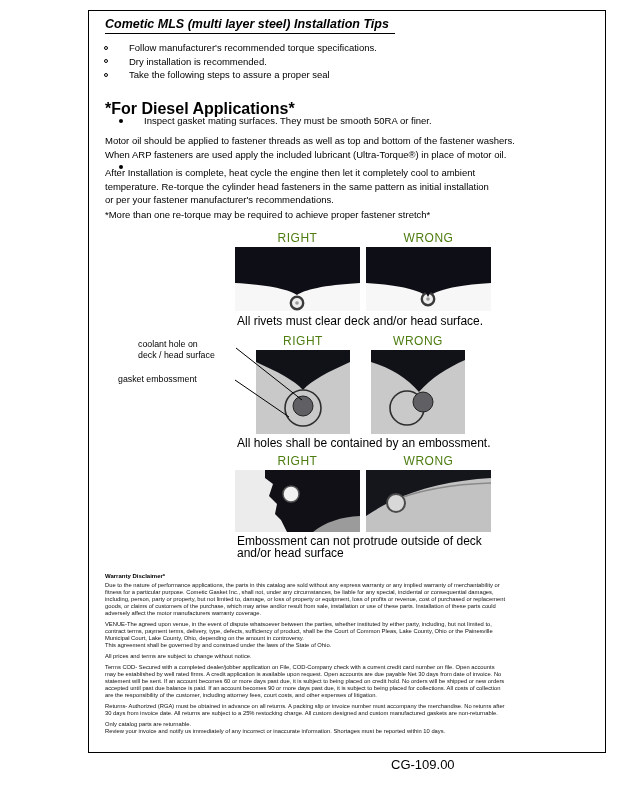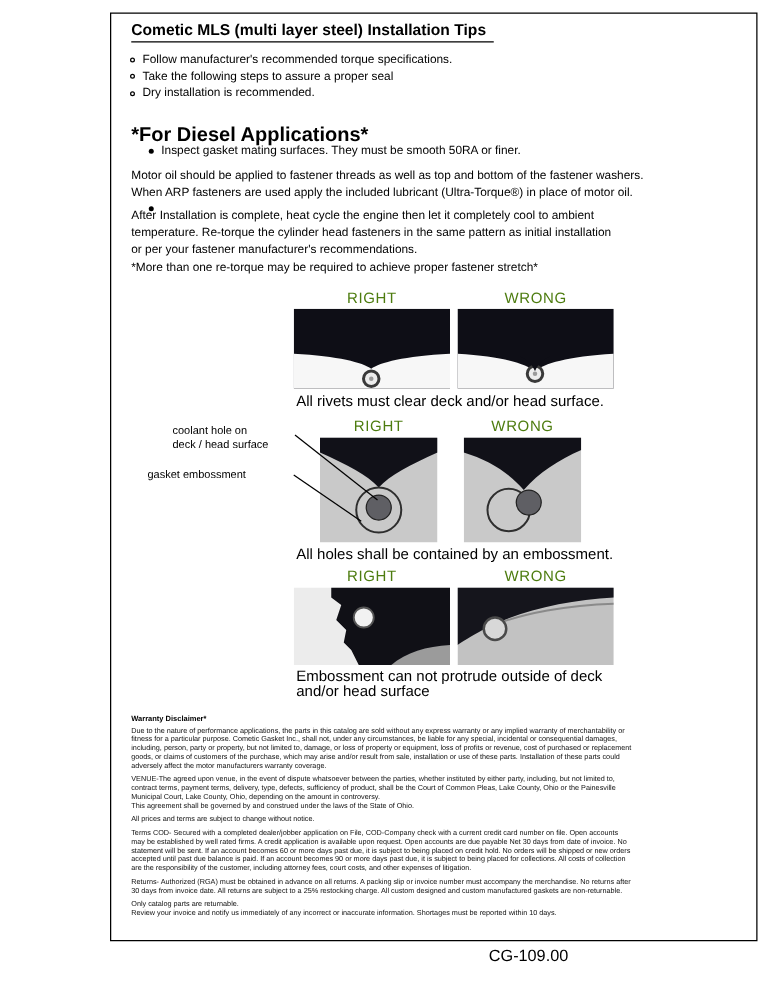--- a/index.html
+++ b/index.html
@@ -11,23 +11,24 @@
   }
   .border-rect {
     position:absolute; left:88px; top:10px; width:518px; height:743px;
     border:1px solid #000;
   }
   .title {
     position:absolute; left:105px; top:17px;
     font-size:12.5px; font-weight:bold;
     border-bottom:1.5px solid #000; padding-bottom:2px; padding-right:6px;
     display:inline-block;
+    font-style:italic;
   }
   .tips { position:absolute; left:104px; top:43px; width:470px; }
-  .bullet-row { display:flex; align-items:flex-start; gap:6px; margin-bottom:3.5px; font-size:9.5px; line-height:10px; }
+  .bullet-row { display:flex; align-items:flex-start; gap:21px; margin-bottom:3.5px; font-size:9.5px; line-height:10px; }
   .bullet-row.sub { margin-left:15px;margin-top:36px; }
   .obullet { width:4px; height:4px; border:1px solid #000; border-radius:50%; margin-top:2.5px; flex:none; }
   .fbullet { width:4px; height:4px; background:#000; border-radius:50%; margin-top:2.5px; flex:none; }
   .diesel-heading { position:absolute; left:105px; top:100px; font-size:16px; font-weight:bold; }
   .para { position:absolute; left:105px; width:470px; font-size:9.5px; line-height:13.5px; white-space:pre-line; }
   .para1 { top:134px; }
   .para2 { top:166px; }
   .note  { top:208px; }
   .diagrams { position:absolute; left:88px; top:226px; width:518px; height:344px; }
   .dlabel { position:absolute; font-size:12px; text-align:center; color:#4d7c0f; letter-spacing:0.5px; }
@@ -50,25 +51,25 @@
 
   <div class="title">Cometic MLS (multi layer steel) Installation Tips</div>
 
   <div class="tips">
     <div class="bullet-row">
       <span class="obullet"></span>
       <span>Follow manufacturer's recommended torque specifications.</span>
     </div>
     <div class="bullet-row">
       <span class="obullet"></span>
-      <span>Take the following steps to assure a proper seal</span>
+      <span>Dry installation is recommended.</span>
     </div>
     <div class="bullet-row">
       <span class="obullet"></span>
-      <span>Dry installation is recommended.</span>
+      <span>Take the following steps to assure a proper seal</span>
     </div>
     <div class="bullet-row sub">
       <span class="fbullet"></span>
       <span>Inspect gasket mating surfaces.  They must be smooth 50RA or finer.</span>
     </div>
     <div class="bullet-row sub">
       <span class="fbullet"></span>
     </div>
   </div>
 

